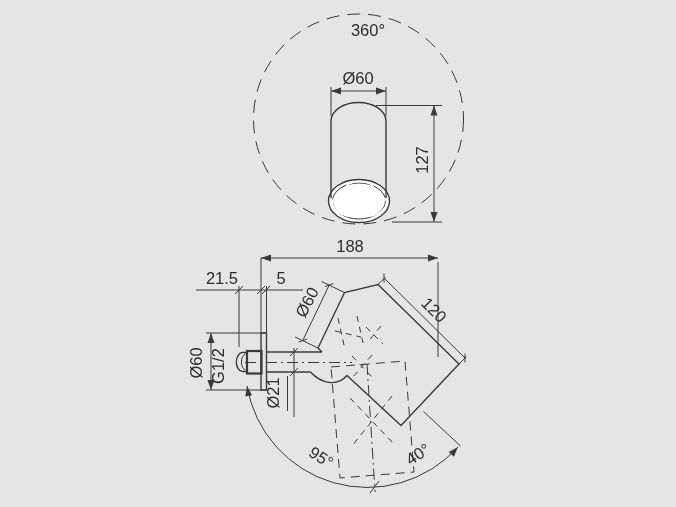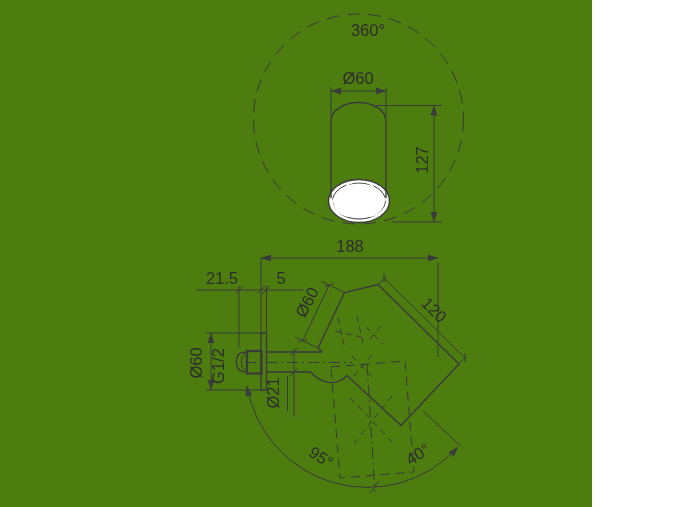--- a/index.html
+++ b/index.html
@@ -1,16 +1,16 @@
 <!DOCTYPE html>
 <html><head>
 <meta charset="utf-8">
 <style>
   html,body { margin:0; padding:0; background:#ffffff; }
-  .stage { position:relative; width:592px; height:507px; background:#4d7c0f; overflow:hidden; }
+  .stage { position:relative; width:676px; height:507px; background:#e5e5e5; overflow:hidden; }
   svg { display:block; }
   svg .shape, svg path, svg line, svg circle, svg ellipse, svg polyline, svg rect { fill:none; }
   svg polygon.arr { fill:#3a3a3a; stroke:none; }
   svg ellipse.whitefill { fill:#ffffff; }
   svg ellipse.noz { stroke:#ffffff; stroke-width:1.4; }
   svg text { font-family:"Liberation Sans","DejaVu Sans",sans-serif; font-size:16.5px; stroke:none; }
   .w14 { stroke-width:1.4; } .w1 { stroke-width:1; } .w2 { stroke-width:2.2; }
   .dash-circle { stroke-dasharray:13 8; }
   .phantom { stroke-dasharray:9 6; }
   .dash-s { stroke-dasharray:6 5; }

